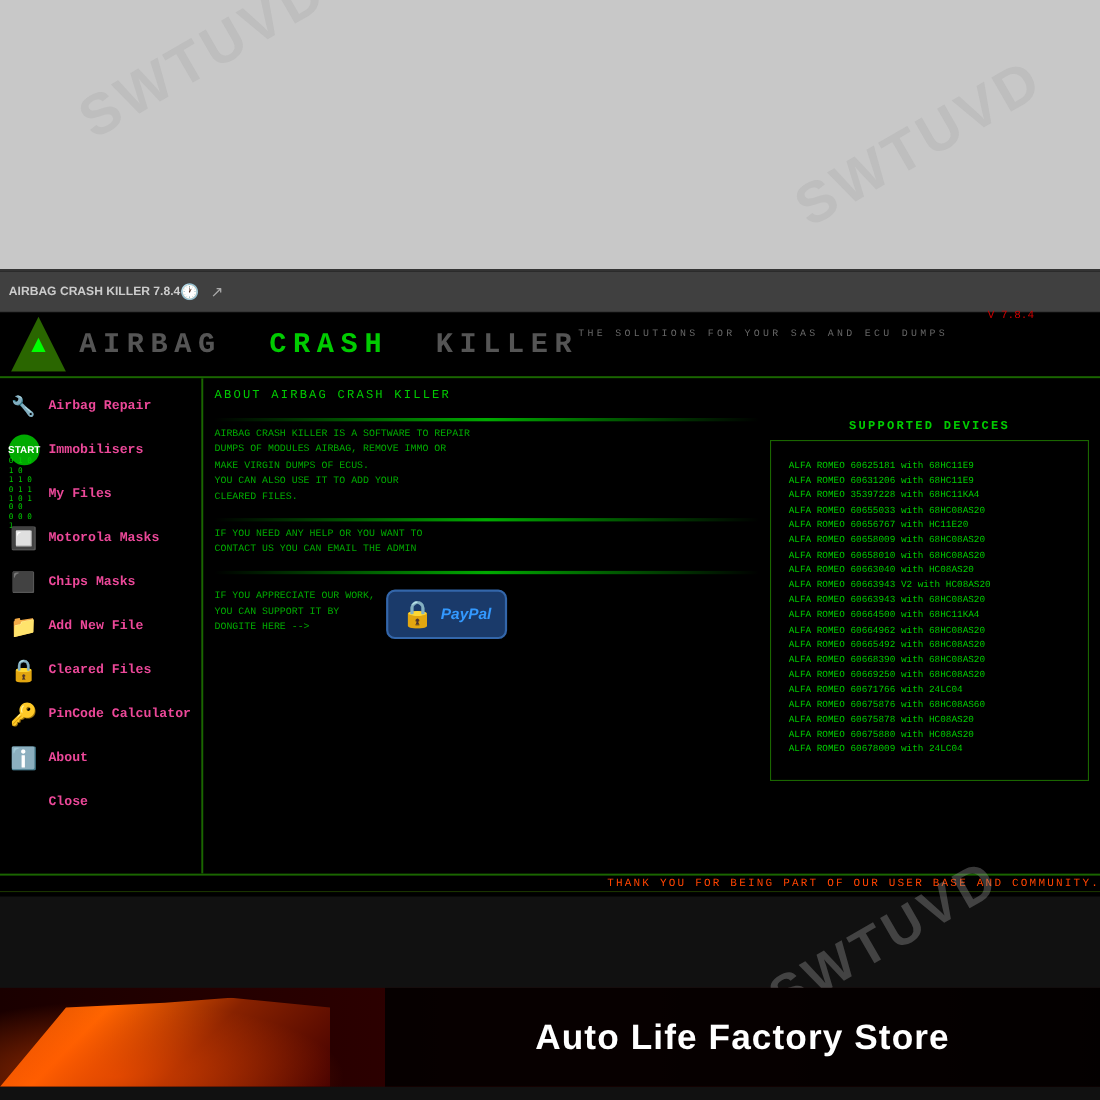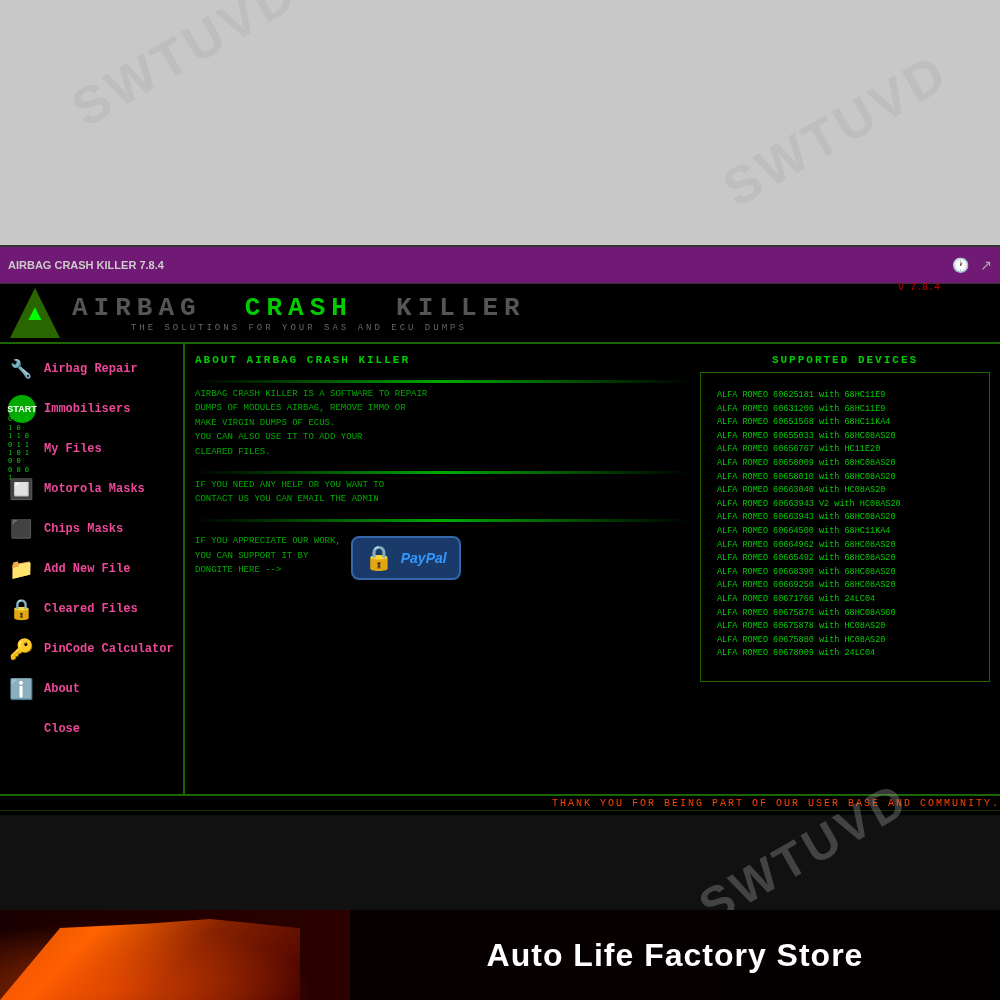--- a/index.html
+++ b/index.html
@@ -39,24 +39,23 @@
       height: 570px;
       background: #000;
       position: relative;
       border-top: 2px solid #333;
     }
 
     
     .title-bar {
       width: 100%;
       height: 30px;
-      background: #701a75;
-      display: flex;
-      align-items: center;
-      justify-content: space-between;
+      background: #404040;
+      display: flex;
+      align-items: center;
       padding: 18px 8px;
       border-bottom: 1px solid #333;
     }
     .title-bar-left {
       color: #ccc;
       font-size: 11px;
       font-weight: bold;
     }
     .title-bar-right {
       display: flex;
@@ -86,22 +85,21 @@
       display: flex;
       align-items: center;
       justify-content: center;
       font-size: 22px;
       font-weight: bold;
       color: #00ff00;
       clip-path: polygon(50% 0%, 100% 100%, 0% 100%);
     }
     .app-title-area {
       display: flex;
-      flex-direction: column;
-      text-align: center;
+      flex-direction: row;
     }
     .app-title-text {
       font-size: 26px;
       font-weight: bold;
       color: #555;
       letter-spacing: 6px;
       font-family: 'Courier New', monospace;
       text-transform: uppercase;
     }
     .app-title-text span.green { color: #00cc00; }
@@ -185,21 +183,21 @@
     .about-left {
       flex: 1;
     }
     .about-title {
       color: #00cc00;
       font-size: 11px;
       font-family: 'Courier New', monospace;
       text-transform: uppercase;
       letter-spacing: 2px;
       margin-bottom: 14px;
-      font-weight: bold;
+      font-weight: normal;
     }
     .about-text {
       color: #00aa00;
       font-size: 9px;
       font-family: 'Courier New', monospace;
       line-height: 1.6;
       text-transform: uppercase;
       margin-bottom: 12px;
     }
     .donate-text {
@@ -237,20 +235,21 @@
     }
     .devices-title {
       color: #00cc00;
       font-size: 11px;
       font-family: 'Courier New', monospace;
       text-transform: uppercase;
       letter-spacing: 2px;
       margin-bottom: 6px;
       font-weight: bold;
       text-align: center;
+      margin-top: 28px;
     }
     .devices-list {
       background: #000;
       border: 1px solid #1a6600;
       height: 310px;
       overflow-y: auto;
       padding: 16px;
     }
     .devices-list::-webkit-scrollbar { width: 10px; }
     .devices-list::-webkit-scrollbar-track { background: #000; }
@@ -330,21 +329,21 @@
       transform: rotate(-30deg);
       letter-spacing: 4px;
     }
     .bottom-watermark-1 { top: 10px; right: 80px; }
 
     
     .car-banner {
       width: 100%;
       height: 90px;
       position: absolute;
-      bottom: 0;
+      bottom: 12px;
       background: linear-gradient(to right, #1a0000, #330000, #1a0000);
       display: flex;
       align-items: center;
       justify-content: flex-end;
       overflow: hidden;
     }
     .car-visual {
       position: absolute;
       left: 0;
       bottom: 0;
@@ -509,21 +508,21 @@
               <span class="paypal-text"><i>Pay<b>Pal</b></i></span>
             </div>
           </div>
         </div>
 
         <div class="devices-section">
           <div class="devices-title">SUPPORTED DEVICES</div>
           <div class="devices-list" id="devices-list-el">
           <div class="device-item">ALFA ROMEO 60625181 with 68HC11E9</div>
               <div class="device-item">ALFA ROMEO 60631206 with 68HC11E9</div>
-              <div class="device-item">ALFA ROMEO 60651568 with 68HC11KA4</div>
+              <div class="device-item">ALFA ROMEO 35397228 with 68HC11KA4</div>
               <div class="device-item">ALFA ROMEO 60655033 with 68HC08AS20</div>
               <div class="device-item">ALFA ROMEO 60656767 with HC11E20</div>
               <div class="device-item">ALFA ROMEO 60658009 with 68HC08AS20</div>
               <div class="device-item">ALFA ROMEO 60658010 with 68HC08AS20</div>
               <div class="device-item">ALFA ROMEO 60663040 with HC08AS20</div>
               <div class="device-item">ALFA ROMEO 60663943 V2 with HC08AS20</div>
               <div class="device-item">ALFA ROMEO 60663943 with 68HC08AS20</div>
               <div class="device-item">ALFA ROMEO 60664500 with 68HC11KA4</div>
               <div class="device-item">ALFA ROMEO 60664962 with 68HC08AS20</div>
               <div class="device-item">ALFA ROMEO 60665492 with 68HC08AS20</div>

